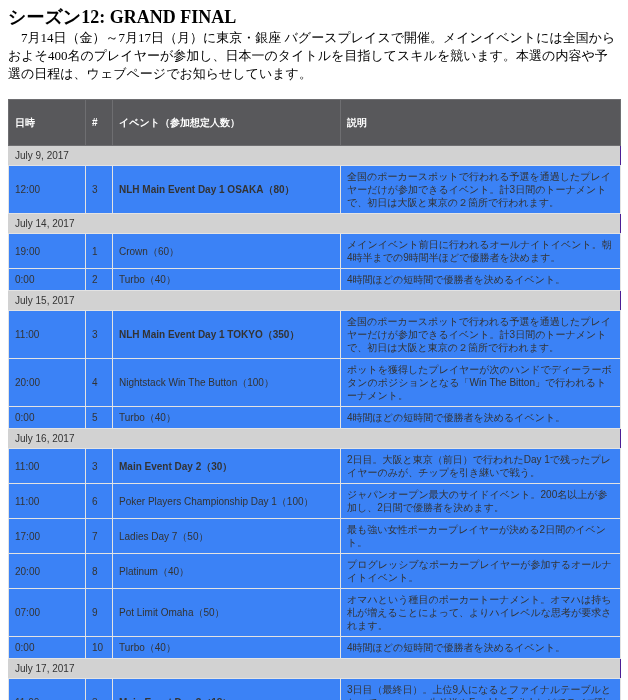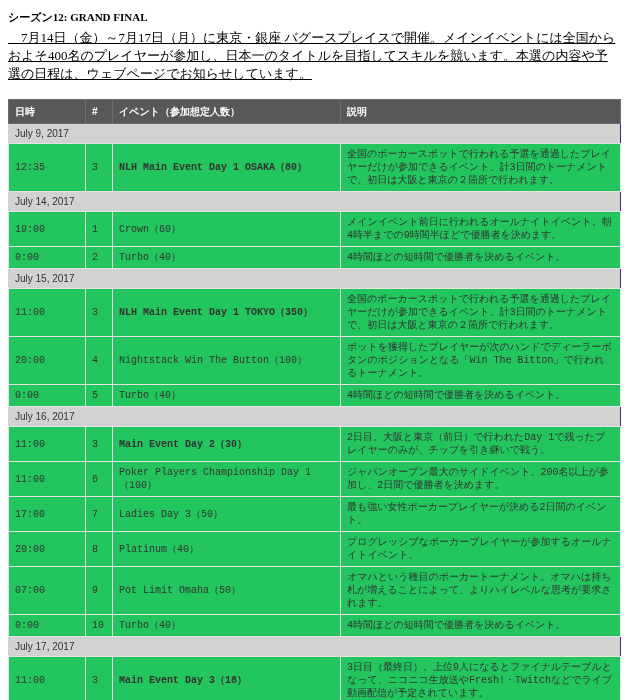--- a/index.html
+++ b/index.html
@@ -10,66 +10,64 @@
   body {
     width: 628px;
     min-height: 700px;
     box-sizing: border-box;
     padding: 8px;
     color: #333333;
     font-family: "Liberation Sans", "DejaVu Sans", sans-serif;
   }
   .page-title {
     font-family: "Liberation Serif", "DejaVu Serif", serif;
-    font-size: 11px;
+    font-size: 18px;
     font-weight: bold;
     color: #000000;
     margin: 0 0 3px 0;
     line-height: 18px;
   }
   .intro {
     font-family: "Liberation Serif", "DejaVu Serif", serif;
     font-size: 13px;
     line-height: 18px;
     color: #000000;
     margin: 0 0 16px 0;
-    text-decoration: underline;
   }
   table.schedule {
     border-collapse: collapse;
     table-layout: fixed;
     width: 612px;
     font-size: 10px;
   }
   table.schedule th {
     background: #58585b;
     color: #ffffff;
     font-weight: bold;
     text-align: left;
-    padding: 5px 6px;
+    padding: 16px 6px;
     border: 1px solid #6e6e71;
     line-height: 13px;
   }
   table.schedule td {
     border: 1px solid #e3e3e3;
     padding: 4px 6px;
     vertical-align: middle;
     line-height: 13px;
     word-break: break-word;
   }
   tr.section-row td {
     background: #d2d2d2;
     color: #333333;
     border-left: 1px solid #d2d2d2;
     border-right: 1px solid #4c1d95;
     padding: 3px 6px;
   }
   tr.event-row td {
-    background: #22c55e;
-    font-family: Liberation Mono, monospace;
+    background: #3b82f6;
   }
   td.event-bold {
     font-weight: bold;
   }
 </style>
 </head>
 <body>
 
 <h1 class="page-title">シーズン12: GRAND FINAL</h1>
 
@@ -88,21 +86,21 @@
       <th>#</th>
       <th>イベント（参加想定人数）</th>
       <th>説明</th>
     </tr>
   </thead>
   <tbody>
       <tr class="section-row">
         <td colspan="4">July 9, 2017</td>
       </tr>
       <tr class="event-row">
-        <td>12:35</td>
+        <td>12:00</td>
         <td>3</td>
         <td class="event-bold">NLH Main Event Day 1 OSAKA（80）</td>
         <td>全国のポーカースポットで行われる予選を通過したプレイヤーだけが参加できるイベント。計3日間のトーナメントで、初日は大阪と東京の２箇所で行われます。</td>
       </tr>
       <tr class="section-row">
         <td colspan="4">July 14, 2017</td>
       </tr>
       <tr class="event-row">
         <td>19:00</td>
         <td>1</td>
@@ -147,21 +145,21 @@
       </tr>
       <tr class="event-row">
         <td>11:00</td>
         <td>6</td>
         <td>Poker Players Championship Day 1（100）</td>
         <td>ジャパンオープン最大のサイドイベント。200名以上が参加し、2日間で優勝者を決めます。</td>
       </tr>
       <tr class="event-row">
         <td>17:00</td>
         <td>7</td>
-        <td>Ladies Day 3（50）</td>
+        <td>Ladies Day 7（50）</td>
         <td>最も強い女性ポーカープレイヤーが決める2日間のイベント。</td>
       </tr>
       <tr class="event-row">
         <td>20:00</td>
         <td>8</td>
         <td>Platinum（40）</td>
         <td>プログレッシブなポーカープレイヤーが参加するオールナイトイベント。</td>
       </tr>
       <tr class="event-row">
         <td>07:00</td>

